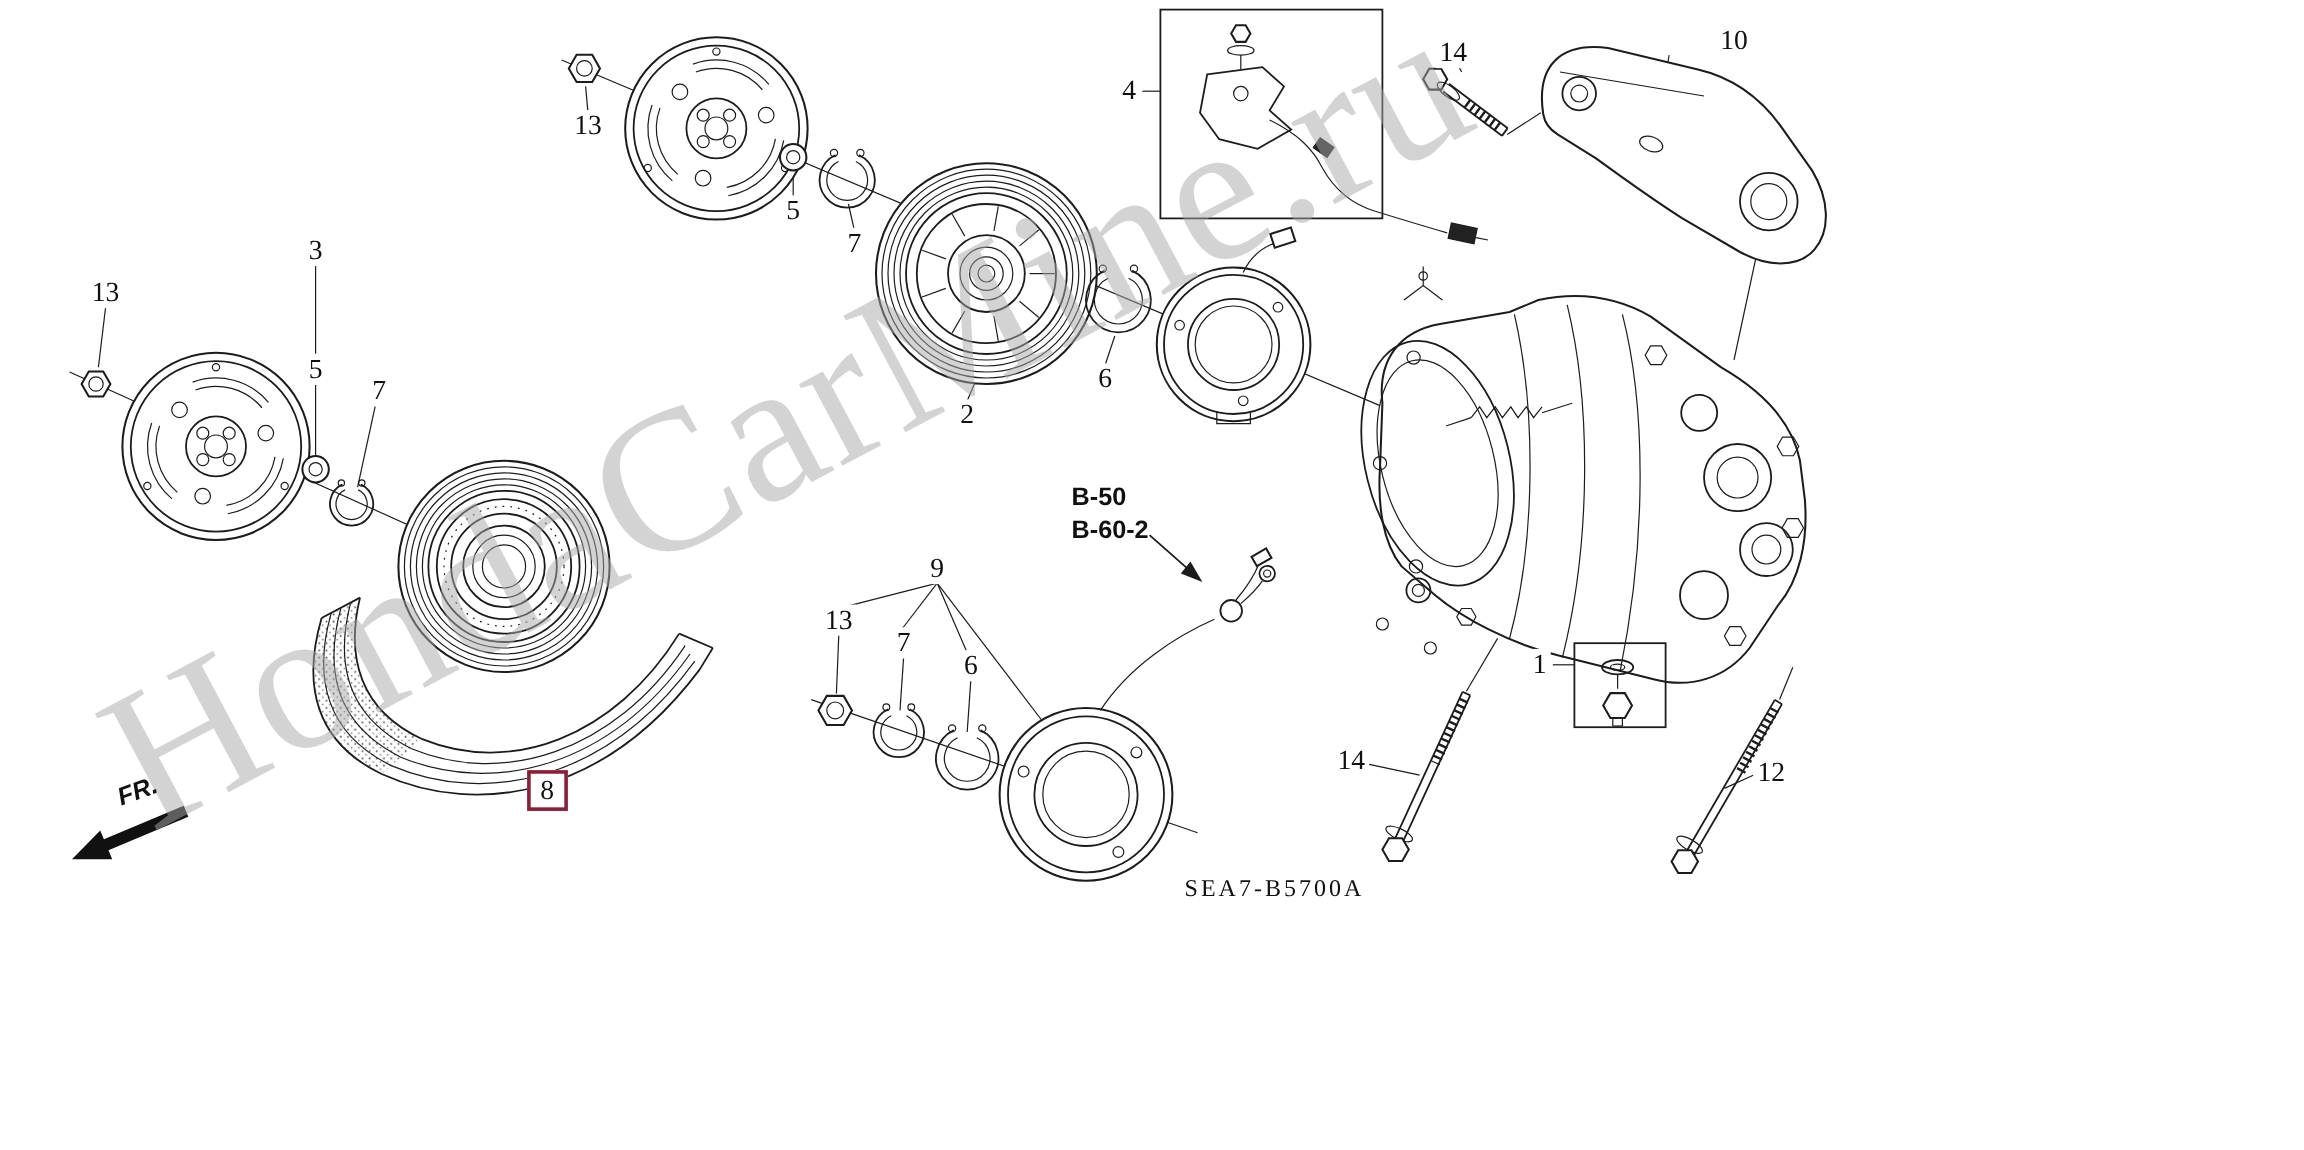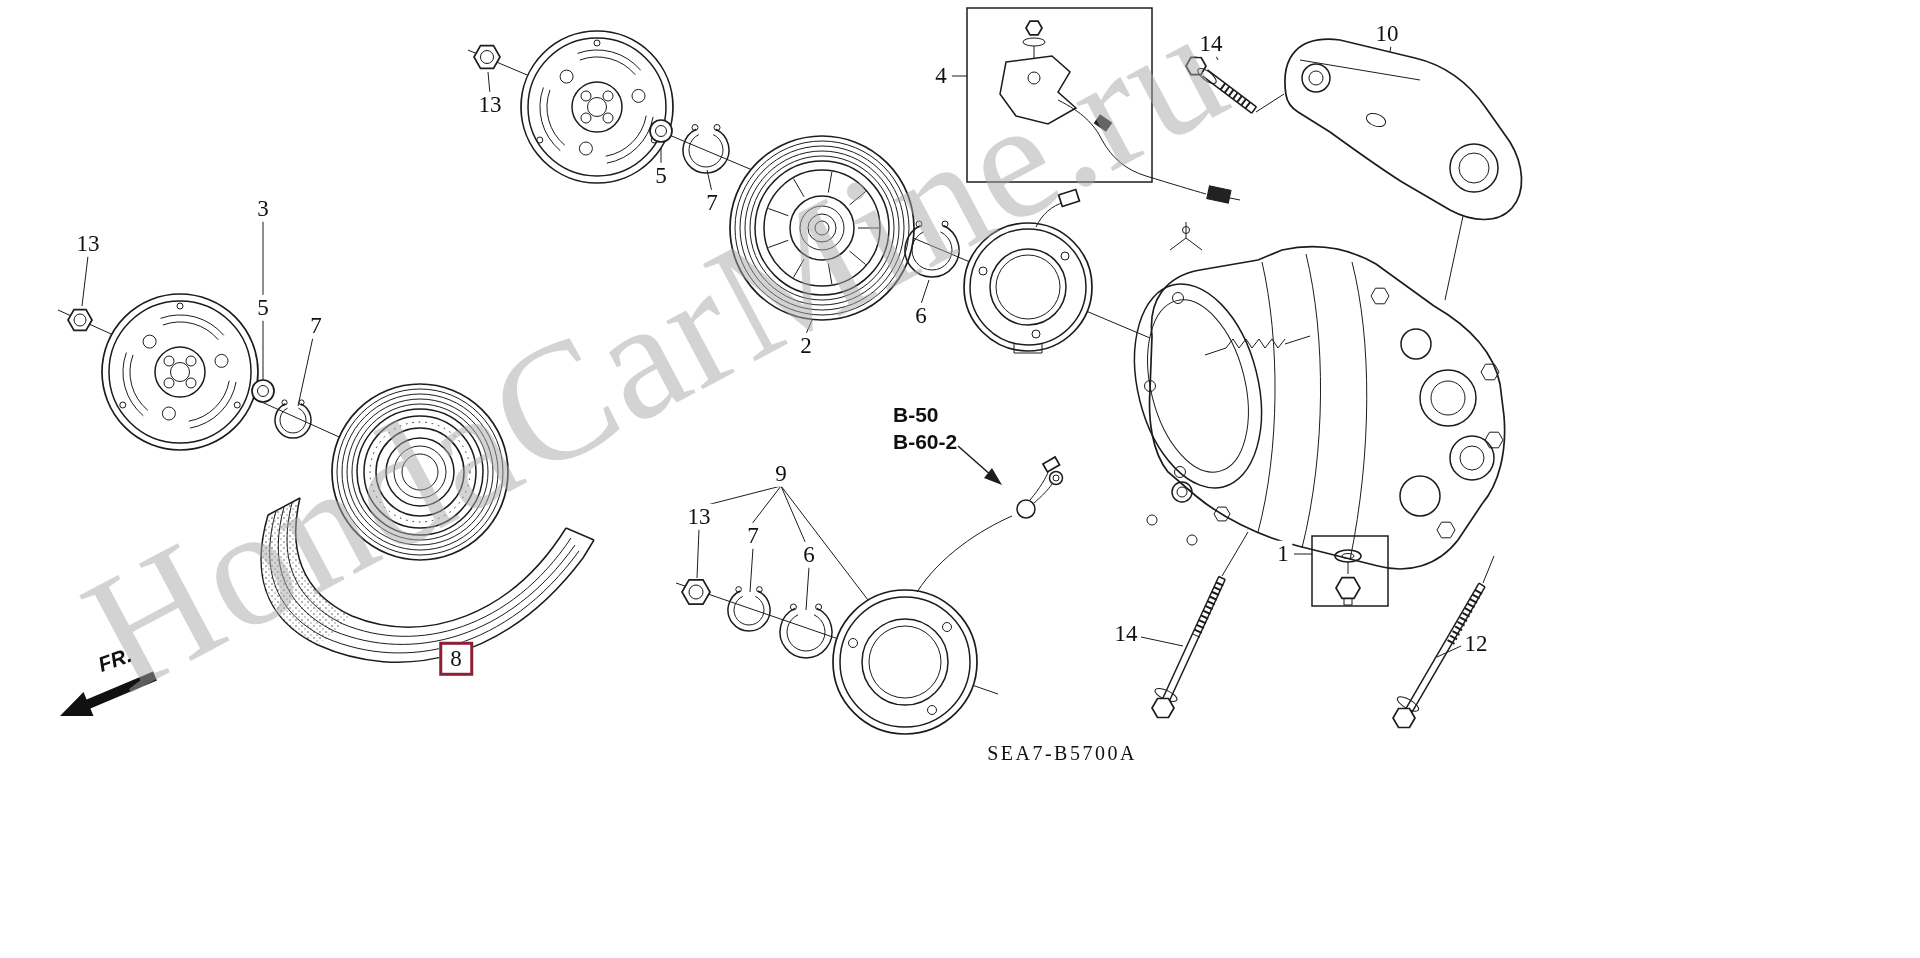--- a/index.html
+++ b/index.html
@@ -11,21 +11,21 @@
              white-space:nowrap;pointer-events:none;z-index:5;letter-spacing:2px;}
   .plabel{position:absolute;transform:translate(-50%,-50%);font-size:23px;color:#101010;
           background:#fff;padding:0 3px;line-height:1.15;z-index:10;cursor:pointer;}
   .highlight-label{border:3px solid #8b1f35;padding:1px 8px;}
   .ref-label{position:absolute;transform:translate(0,-50%);font-family:"Liberation Sans",sans-serif;
              font-weight:700;font-size:21px;color:#101010;z-index:10;cursor:pointer;background:transparent;}
   .fr-label{position:absolute;left:98px;top:648px;transform:rotate(-20deg);
             font-family:"Liberation Sans",sans-serif;font-style:italic;font-weight:700;
             font-size:21px;color:#101010;z-index:10;}
   .diagram-code{position:absolute;left:962px;top:730px;width:200px;text-align:center;
-                font-size:20px;letter-spacing:2.5px;color:#101010;z-index:10;margin-top:12px;}
+                font-size:20px;letter-spacing:2.5px;color:#101010;z-index:10;}
   .ln{fill:none;stroke:#1c1c1c;stroke-width:1.5;}
   .lnthin{fill:none;stroke:#1c1c1c;stroke-width:1;}
   .fillw{fill:#fff;stroke:#1c1c1c;stroke-width:1.7;}
   .dark{fill:#222;stroke:#1c1c1c;stroke-width:1;}
   .threadline{stroke:#1c1c1c;stroke-width:8;stroke-dasharray:2 3.2;fill:none;}
 </style>
 </head>
 <body>
 
 <div class="stage">
@@ -377,21 +377,21 @@
 <div class="plabel" style="left:263px;top:209px;">3</div>
 <div class="plabel" style="left:263px;top:308px;">5</div>
 <div class="plabel" style="left:316px;top:326px;">7</div>
 <div class="plabel" style="left:490px;top:105px;">13</div>
 <div class="plabel" style="left:661px;top:176px;">5</div>
 <div class="plabel" style="left:712px;top:203px;">7</div>
 <div class="plabel" style="left:806px;top:346px;">2</div>
 <div class="plabel" style="left:921px;top:316px;">6</div>
 <div class="plabel" style="left:941px;top:76px;">4</div>
 <div class="plabel" style="left:1211px;top:44px;text-align:center;">14</div>
-<div class="plabel" style="left:1387px;top:34px;">10</div>
+<div class="plabel" style="left:1445px;top:34px;">10</div>
 <div class="plabel" style="left:781px;top:474px;">9</div>
 <div class="plabel" style="left:699px;top:517px;">13</div>
 <div class="plabel" style="left:753px;top:536px;">7</div>
 <div class="plabel" style="left:809px;top:555px;">6</div>
 <div class="plabel highlight-label" style="left:456px;top:659px;">8</div>
 <div class="plabel" style="left:1283px;top:554px;">1</div>
 <div class="plabel" style="left:1126px;top:634px;">14</div>
 <div class="plabel" style="left:1476px;top:644px;text-align:center;">12</div>
 
 <div class="ref-label" style="left:893px;top:415px;">B-50</div>

